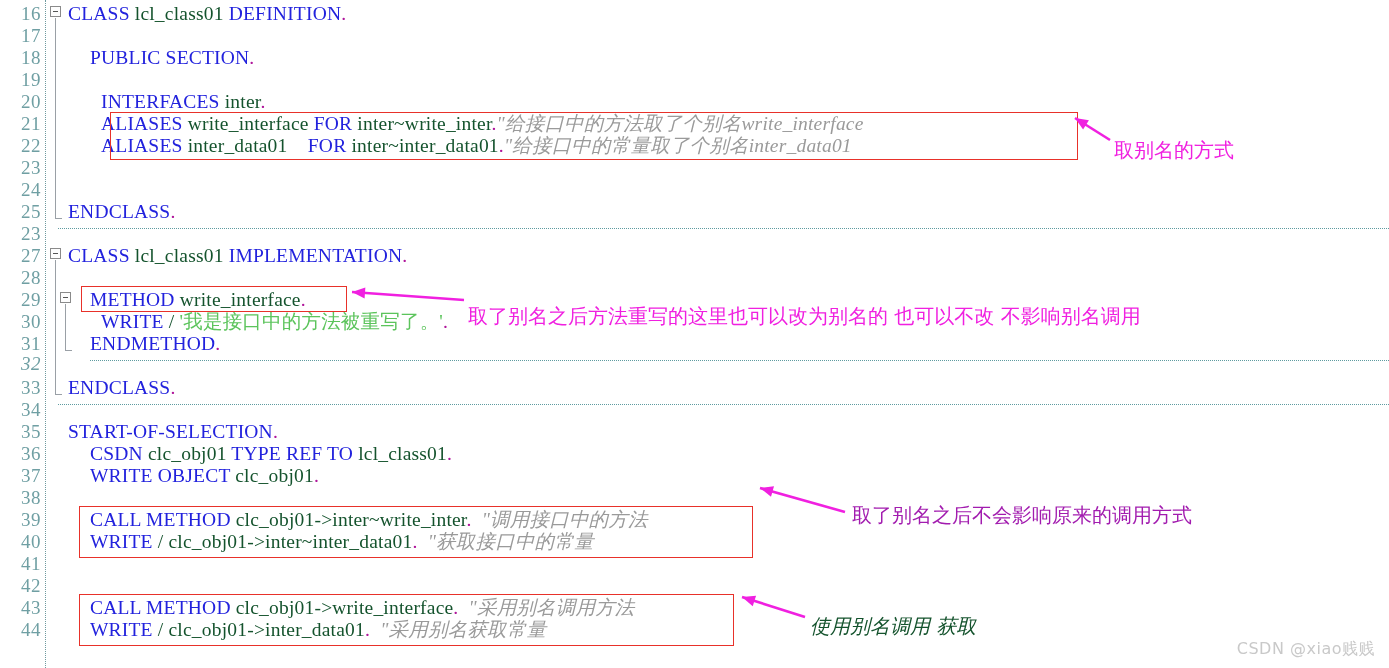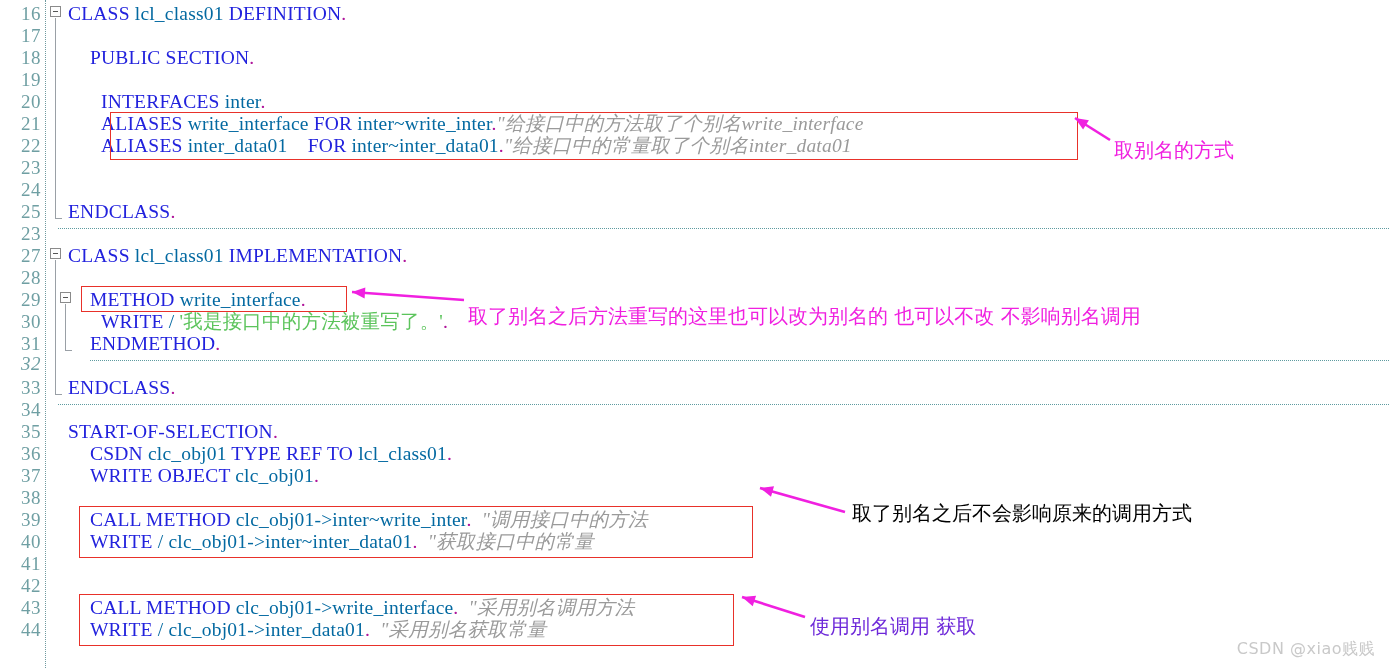--- a/index.html
+++ b/index.html
@@ -80,21 +80,21 @@
     left: 0;
     height: 22px;
     line-height: 22px;
     white-space: pre;
     font-family: "Liberation Serif", "DejaVu Serif", serif;
     font-size: 19.5px;
     letter-spacing: 0.2px;
     color: #333333;
   }
   .kw   { color: #2222dd; margin-top: 8px; }
-  .id   { color: #0369a1; }
+  .id   { color: #14532d; }
   .dot  { color: #b0169b; }
   .cmt  { color: #9a9a9a; font-style: italic; }
   .str  { color: #5cc45c; }
 
   
   .hsep {
     position: absolute;
     height: 0;
     border-top: 1px dotted #5e9ba0;
   }
@@ -234,26 +234,26 @@
       <div class="annot" style="left: 1114px; top: 110px; color: rgb(240, 32, 224);">取别名的方式</div>
       <svg class="arrow-svg" width="63" height="50" style="left: 1061px; top: 104px;">
         <line x1="49" y1="36" x2="14" y2="14" stroke="#f020e0" stroke-width="2.6"></line>
         <polygon points="14,14 22.079331641042163,25.574731108499023 27.933218638443964,16.261729067177967" fill="#f020e0"></polygon>
       </svg>
       <div class="annot" style="left: 468px; top: 276px; color: rgb(240, 32, 224);">取了别名之后方法重写的这里也可以改为别名的 也可以不改 不影响别名调用</div>
       <svg class="arrow-svg" width="140" height="36" style="left: 338px; top: 278px;">
         <line x1="126" y1="22" x2="14" y2="14" stroke="#f020e0" stroke-width="2.6"></line>
         <polygon points="14,14 26.575104322866054,20.41223449891187 27.35882187273306,9.440188800773784" fill="#f020e0"></polygon>
       </svg>
-      <div class="annot" style="left: 852px; top: 475px; color: #000000; font-family: Liberation Mono, monospace;">取了别名之后不会影响原来的调用方式</div>
+      <div class="annot" style="left: 852px; top: 475px; color: #a21caf;">取了别名之后不会影响原来的调用方式</div>
       <svg class="arrow-svg" width="113" height="52" style="left: 746px; top: 474px;">
         <line x1="99" y1="38" x2="14" y2="14" stroke="#f020e0" stroke-width="2.6"></line>
         <polygon points="14,14 25.016349388616458,22.825533759945046 28.00536916106738,12.239422065848037" fill="#f020e0"></polygon>
       </svg>
-      <div class="annot" style="left: 810px; top: 586px; color: #6d28d9;">使用别名调用 获取</div>
+      <div class="annot" style="left: 810px; top: 586px; color: #14532d; font-style: italic;">使用别名调用 获取</div>
       <svg class="arrow-svg" width="91" height="48" style="left: 728px; top: 583px;">
         <line x1="77" y1="34" x2="14" y2="14" stroke="#f020e0" stroke-width="2.6"></line>
         <polygon points="14,14 24.726430244531443,23.17571219084389 28.054800701226668,12.691345252253917" fill="#f020e0"></polygon>
       </svg>
     </div>
 
   <div class="watermark">CSDN @xiao贱贱</div>
 
 </div>
 

